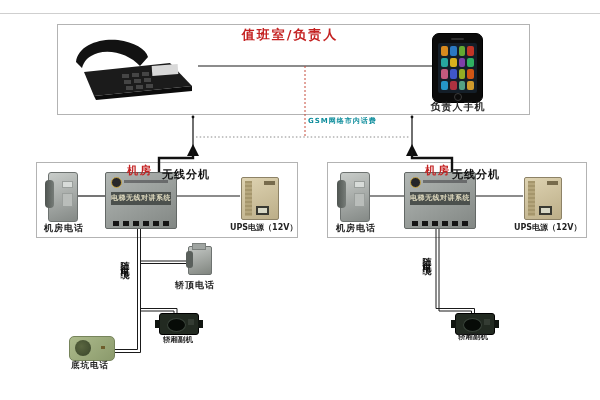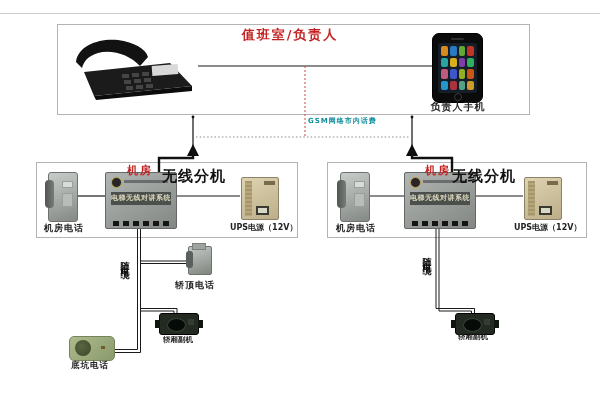--- a/index.html
+++ b/index.html
@@ -16,21 +16,21 @@
   svg.overlay{left:0;top:0;z-index:1;}
   .lbl{z-index:3;font-weight:bold;text-align:center;white-space:nowrap;}
   .red{color:#c42222;}
   #main-title{left:57px;top:26px;width:466px;font-size:13px;letter-spacing:2px;}
   #desk-phone-label{left:95px;top:100px;width:100px;font-size:10px;letter-spacing:2px;color:#222;}
   #mobile-label{left:423px;top:100px;width:70px;font-size:10px;letter-spacing:1px;color:#222;}
   #gsm-note{left:308px;top:116px;font-size:7px;font-weight:bold;color:#0b8c9b;letter-spacing:1px;z-index:3;}
   .room-title{font-size:11px;letter-spacing:2px;}
   #left-room-title{left:105px;top:163px;width:70px;}
   #right-room-title{left:404px;top:163px;width:68px;}
-  .wuxian{font-size:15px;letter-spacing:1px;color:#111;}
+  .wuxian{font-size:11px;letter-spacing:1px;color:#111;}
   #left-wuxian{left:162px;top:167px;width:46px;}
   #right-wuxian{left:452px;top:167px;width:46px;}
   .devlbl{font-size:9px;color:#222;letter-spacing:1px;}
   #left-roomphone-label{left:38px;top:222px;width:52px;}
   #right-roomphone-label{left:330px;top:222px;width:52px;}
   .upslbl{font-size:8px;color:#222;letter-spacing:0;}
   #left-ups-label{left:230px;top:222px;width:66px;}
   #right-ups-label{left:514px;top:222px;width:66px;}
   .cablelbl{font-size:9px;color:#111;font-weight:bold;writing-mode:vertical-rl;text-orientation:upright;letter-spacing:3px;z-index:3;}
   #left-cable-label{left:118px;top:254px;}

